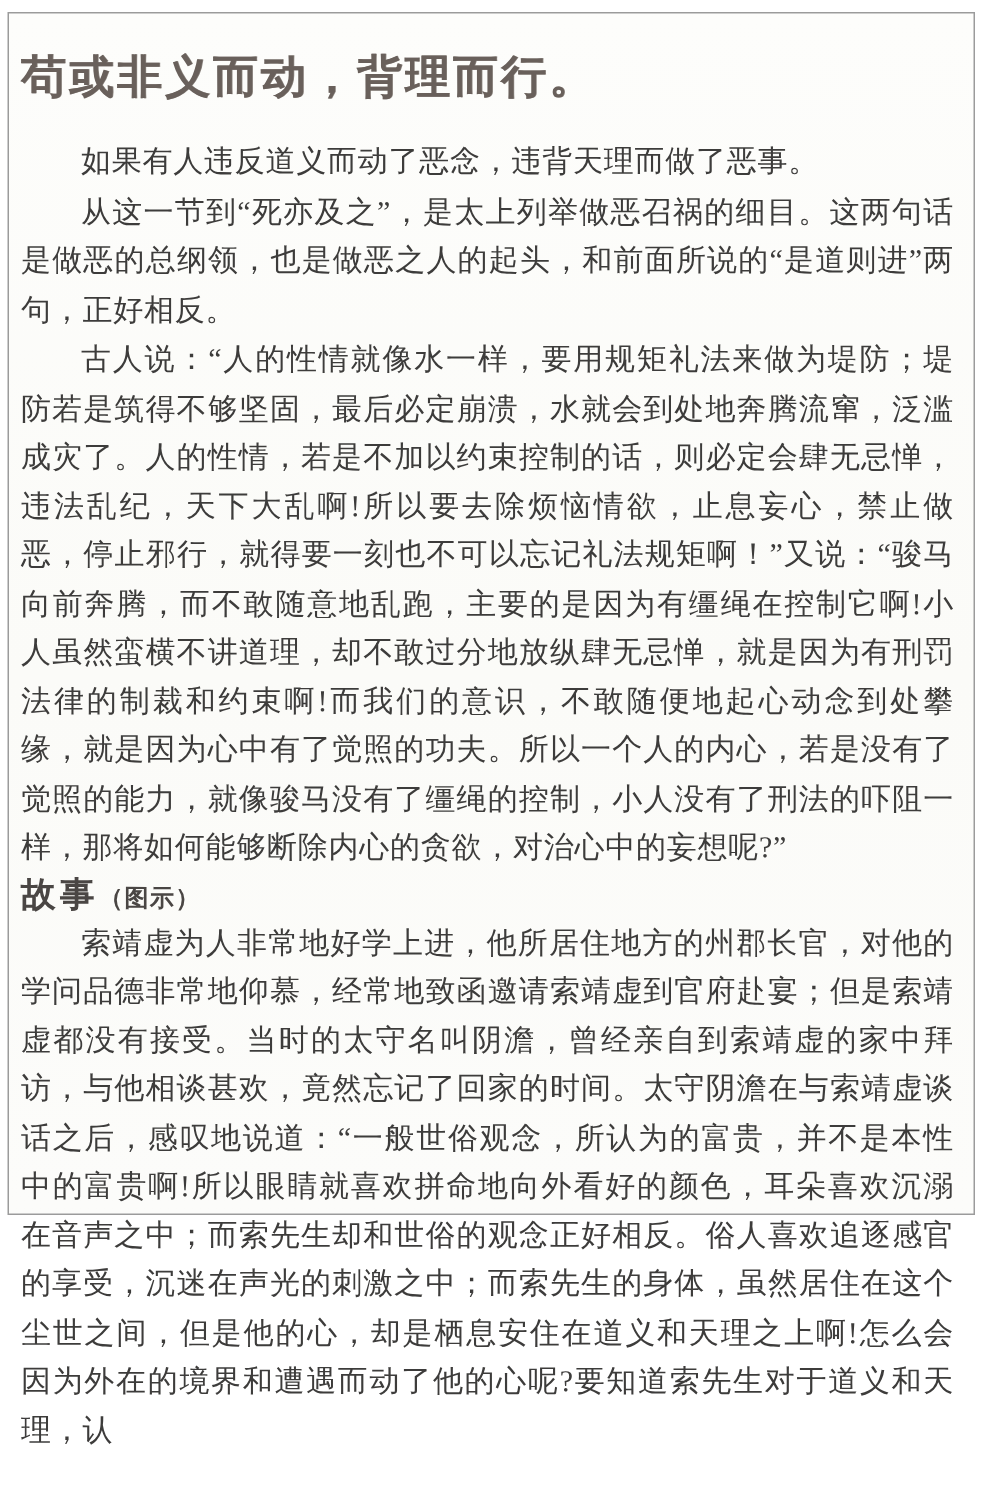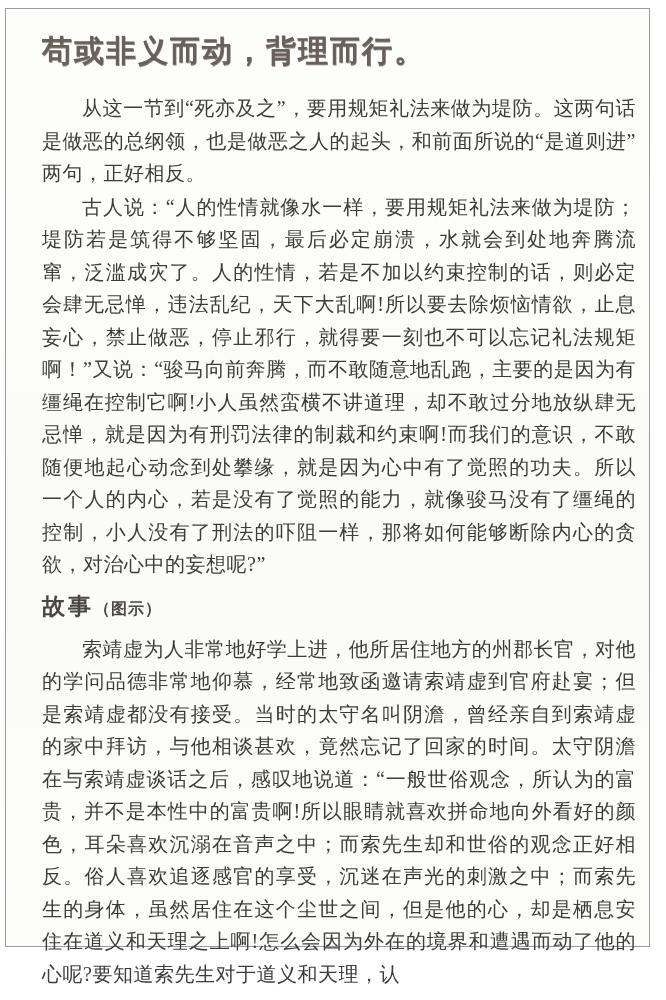--- a/index.html
+++ b/index.html
@@ -9,25 +9,25 @@
     height: 1000px;
     background: #ffffff;
     font-family: "Liberation Serif", "DejaVu Serif", serif;
     overflow: hidden;
   }
   .scan-page {
     position: absolute;
     left: 5px;
     top: 8px;
     width: 645px;
-    height: 939px;
+    height: 802px;
     box-sizing: border-box;
     border: 1px solid #9b9b9b;
     background: linear-gradient(180deg, #fdfdfb 0%, #fbfbf8 55%, #fcfcfa 100%);
-    padding: 14px 13px 0 36px;
+    padding: 14px 13px 0 8px;
   }
   .page-title {
     margin: 8px 0 20px 0;
     font-size: 30px;
     font-weight: bold;
     letter-spacing: 2px;
     color: #69605b;
     text-shadow: 0.5px 0.5px 0 #8d8680;
   }
   .section-label {
@@ -42,21 +42,21 @@
     margin: 0 0 1px 0;
     font-size: 20px;
     line-height: 32.5px;
     letter-spacing: 0.5px;
     color: #3d3c3b;
     text-align: justify;
     text-indent: 2em;
   }
   .story-heading {
     margin: 4px 0 2px 0;
-    line-height: 44px;
+    line-height: 22px;
   }
   .story-heading .story-label {
     font-size: 23px;
     font-weight: bold;
     color: #4a4644;
     letter-spacing: 3px;
   }
   .story-heading .story-note {
     font-size: 16px;
     font-weight: bold;
@@ -65,23 +65,24 @@
   }
 </style>
 </head>
 <body>
 
 <div class="scan-page">
 
   <h1 class="page-title">苟或非义而动，背理而行。</h1>
 
 
+  <p class="body-para">如果有人违反道义而动了恶念，违背天理而做了恶事。</p>
 
 
-  <p class="body-para">从这一节到“死亦及之”，要用规矩礼法来做为堤防。这两句话是做恶的总纲领，也是做恶之人的起头，和前面所说的“是道则进”两句，正好相反。</p>
+  <p class="body-para">从这一节到“死亦及之”，是太上列举做恶召祸的细目。这两句话是做恶的总纲领，也是做恶之人的起头，和前面所说的“是道则进”两句，正好相反。</p>
 
   <p class="body-para">古人说：“人的性情就像水一样，要用规矩礼法来做为堤防；堤防若是筑得不够坚固，最后必定崩溃，水就会到处地奔腾流窜，泛滥成灾了。人的性情，若是不加以约束控制的话，则必定会肆无忌惮，违法乱纪，天下大乱啊!所以要去除烦恼情欲，止息妄心，禁止做恶，停止邪行，就得要一刻也不可以忘记礼法规矩啊！”又说：“骏马向前奔腾，而不敢随意地乱跑，主要的是因为有缰绳在控制它啊!小人虽然蛮横不讲道理，却不敢过分地放纵肆无忌惮，就是因为有刑罚法律的制裁和约束啊!而我们的意识，不敢随便地起心动念到处攀缘，就是因为心中有了觉照的功夫。所以一个人的内心，若是没有了觉照的能力，就像骏马没有了缰绳的控制，小人没有了刑法的吓阻一样，那将如何能够断除内心的贪欲，对治心中的妄想呢?”</p>
 
   <div class="story-heading">
     <span class="story-label">故事</span><span class="story-note">（图示）</span>
   </div>
 
   <p class="body-para">索靖虚为人非常地好学上进，他所居住地方的州郡长官，对他的学问品德非常地仰慕，经常地致函邀请索靖虚到官府赴宴；但是索靖虚都没有接受。当时的太守名叫阴澹，曾经亲自到索靖虚的家中拜访，与他相谈甚欢，竟然忘记了回家的时间。太守阴澹在与索靖虚谈话之后，感叹地说道：“一般世俗观念，所认为的富贵，并不是本性中的富贵啊!所以眼睛就喜欢拼命地向外看好的颜色，耳朵喜欢沉溺在音声之中；而索先生却和世俗的观念正好相反。俗人喜欢追逐感官的享受，沉迷在声光的刺激之中；而索先生的身体，虽然居住在这个尘世之间，但是他的心，却是栖息安住在道义和天理之上啊!怎么会因为外在的境界和遭遇而动了他的心呢?要知道索先生对于道义和天理，认</p>
 
 </div>

